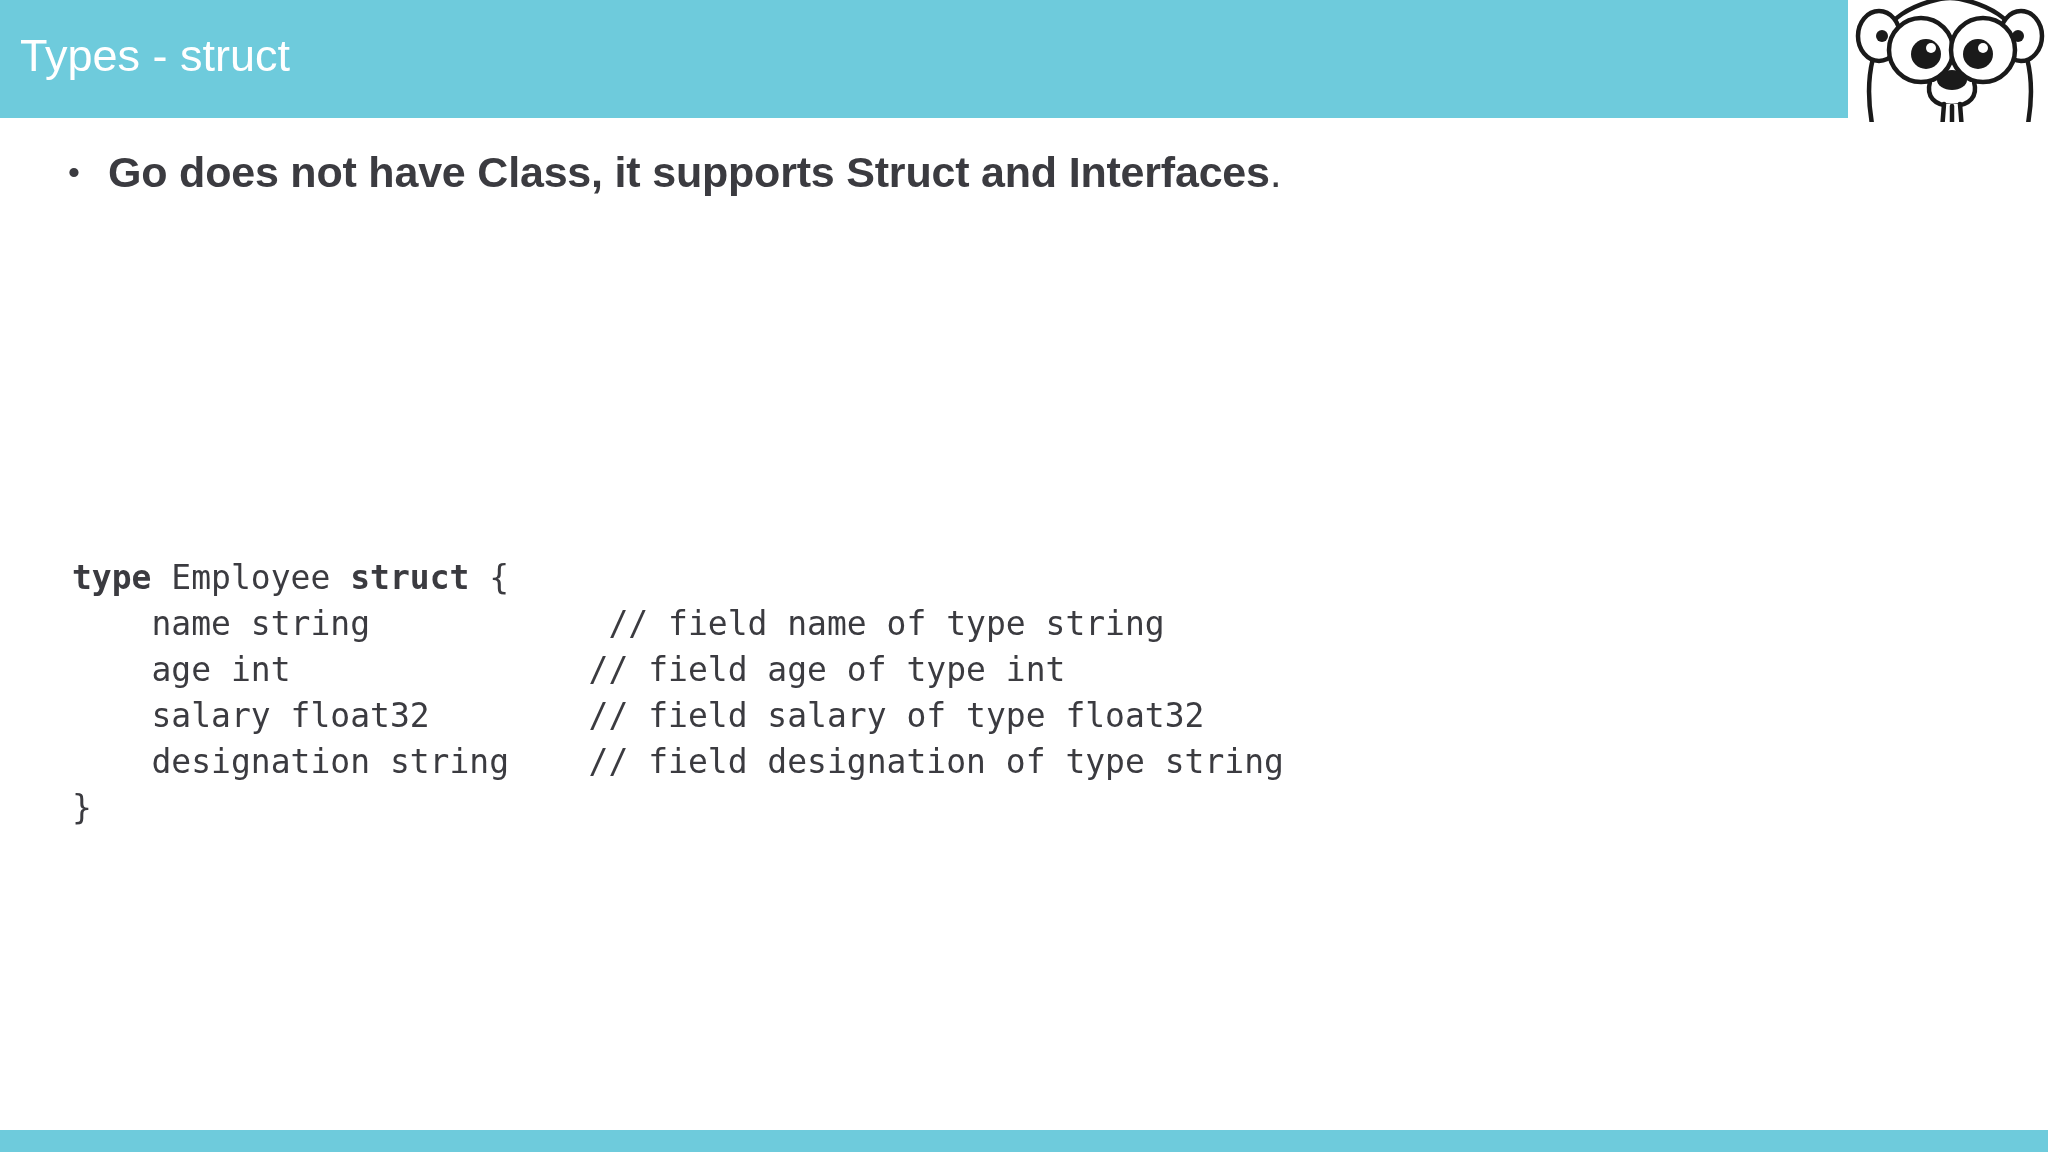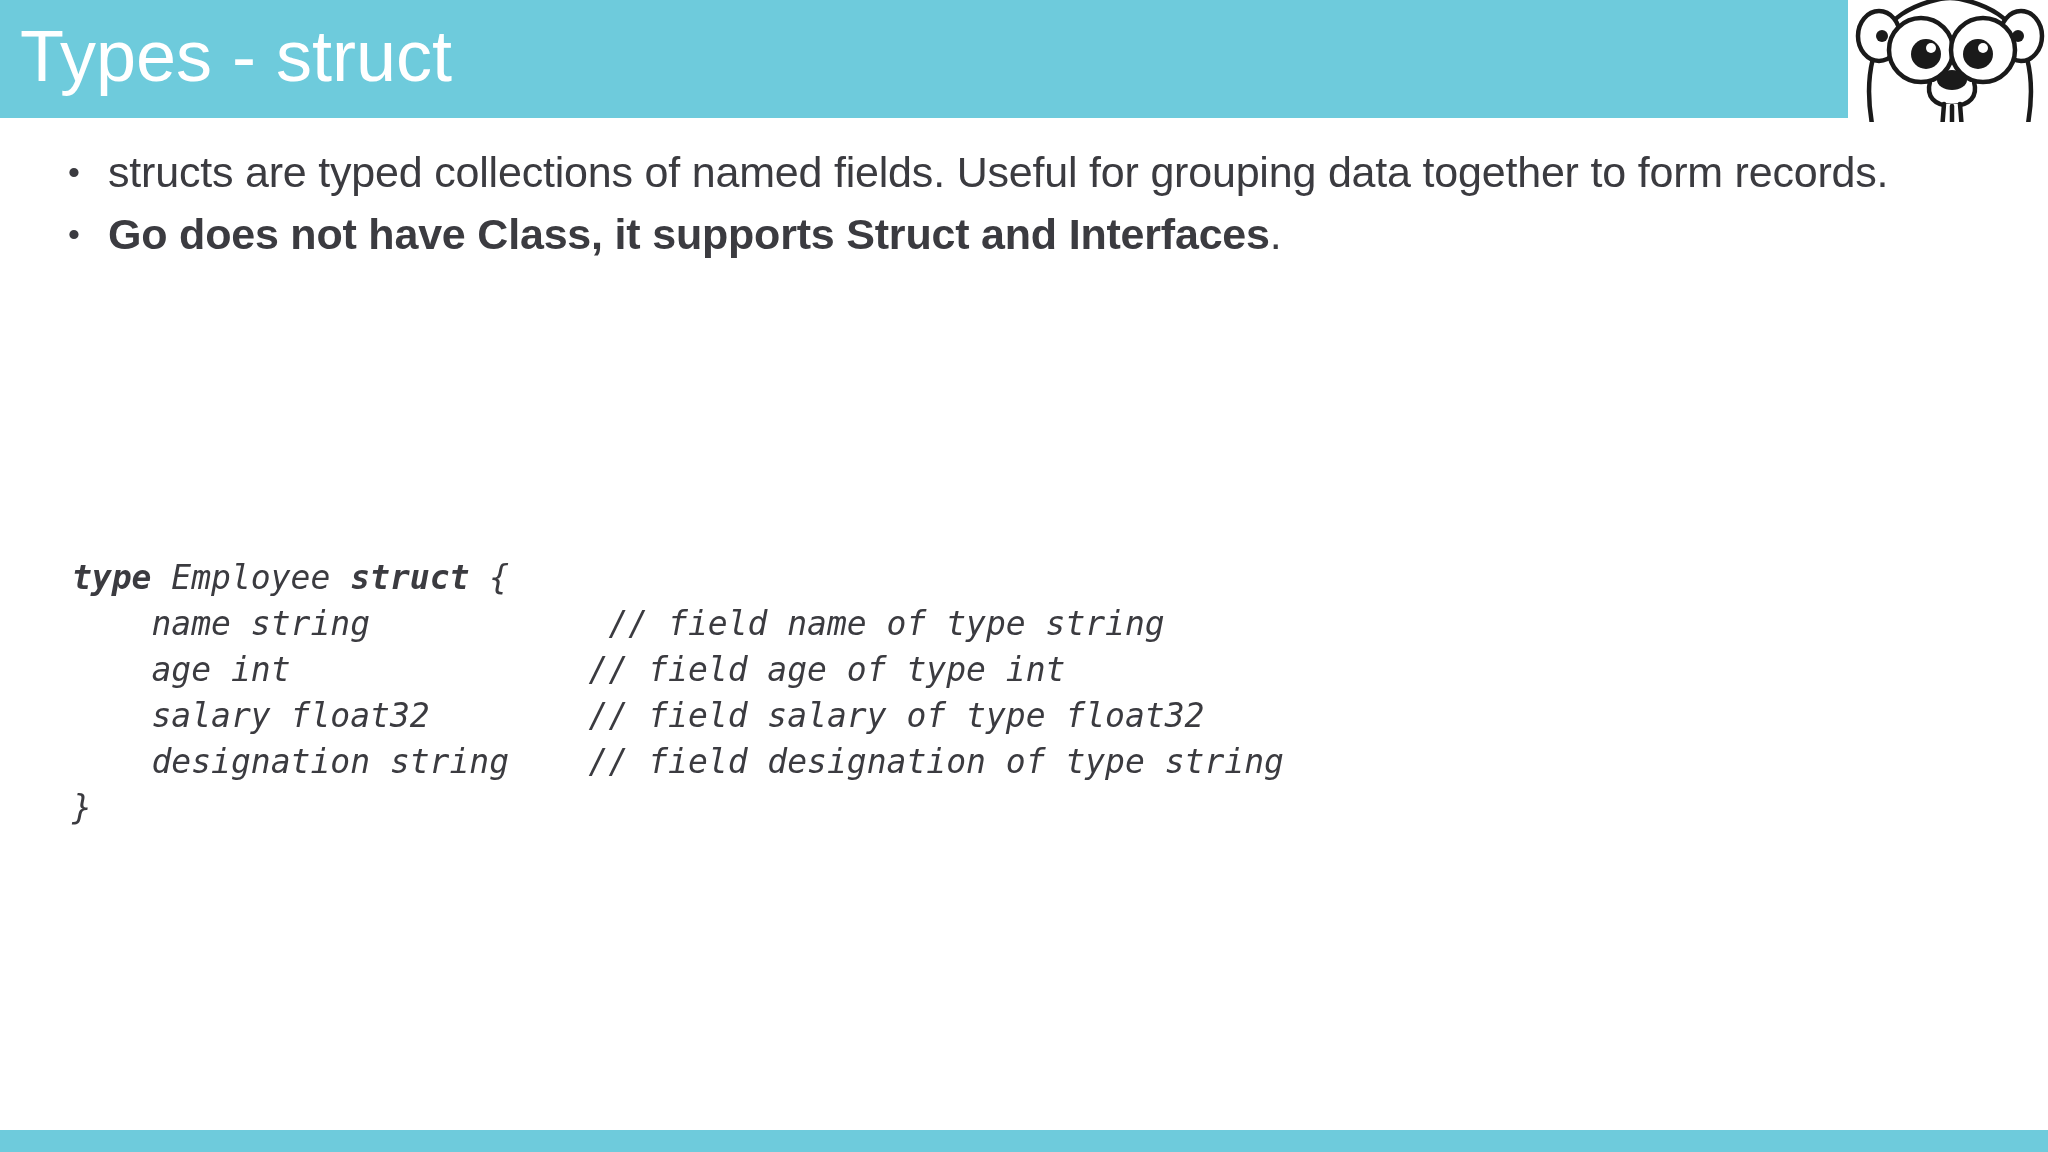--- a/index.html
+++ b/index.html
@@ -21,21 +21,21 @@
     left: 0;
     top: 0;
     width: 1848px;
     height: 118px;
     background: #6ecbdc;
   }
   .slide-title {
     position: absolute;
     left: 20px;
     top: 16px;
-    font-size: 72px;
+    font-size: 45px;
     line-height: 80px;
     color: #ffffff;
     font-weight: 400;
     letter-spacing: 0px;
     white-space: nowrap;
   }
 
   
   .gopher-logo {
     position: absolute;
@@ -98,21 +98,20 @@
     left: 72px;
     top: 437px;
     margin: 0;
     padding: 0;
     font-family: "DejaVu Sans Mono", monospace;
     font-size: 33px;
     line-height: 46px;
     color: #3b3b40;
     white-space: pre;
     letter-spacing: 0px;
-    font-style: italic;
   }
   pre.code .kw { font-weight: bold; }
 
   
   .footer-bar {
     position: absolute;
     left: 0;
     top: 1130px;
     width: 2048px;
     height: 22px;
@@ -156,21 +155,20 @@
     <g fill="#ffffff">
       <circle cx="89" cy="74" r="5"></circle>
       <circle cx="141" cy="74" r="5"></circle>
     </g>
   </svg>
 </div>
 
 <div class="content">
 
   <ul class="bullets">
-    <li id="bullet-0"><span>structs are typed collections of named fields. Useful for grouping data together to form records.</span></li>
     <li id="bullet-2"><span class="b">Go does not have Class, it supports Struct and Interfaces</span><span>.</span></li>
   </ul>
 
   <pre class="code" id="code-block"><span><span class="kw">type</span><span> Employee </span><span class="kw">struct</span><span> {</span></span>
 <span><span>    name string            // field name of type string</span></span>
 <span><span>    age int               // field age of type int</span></span>
 <span><span>    salary float32        // field salary of type float32</span></span>
 <span><span>    designation string    // field designation of type string</span></span>
 <span><span>}</span></span></pre>
 

